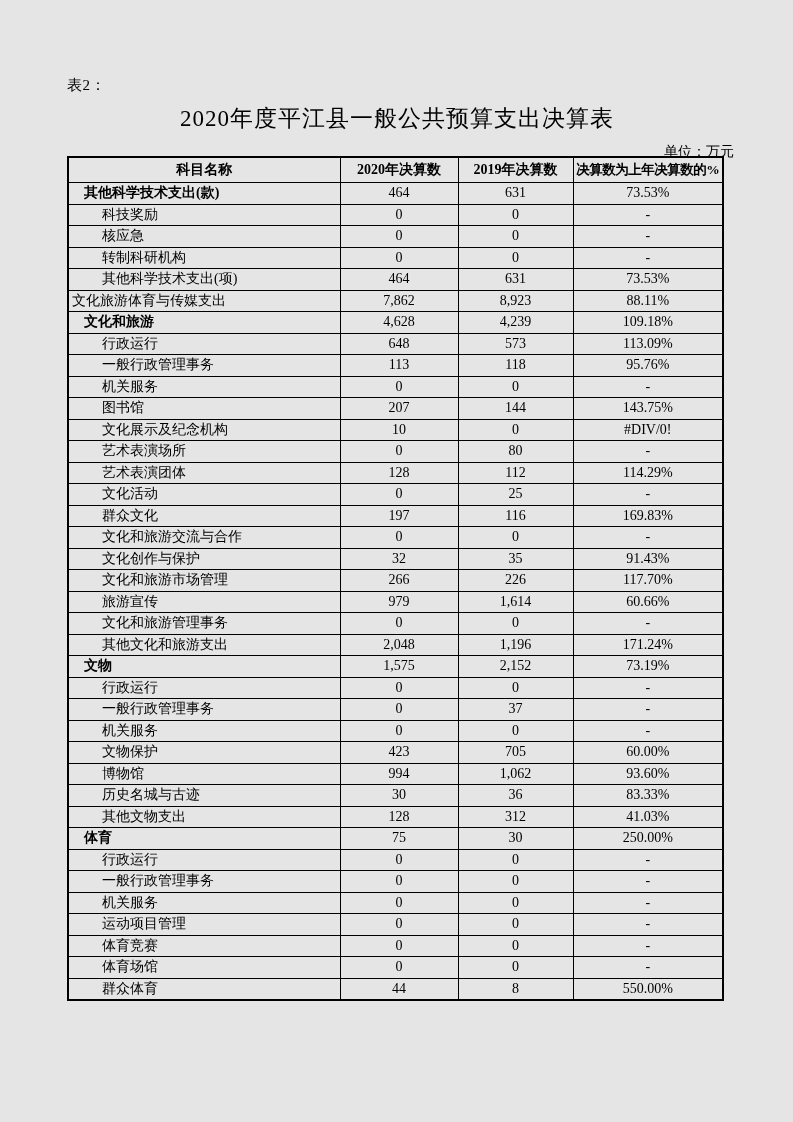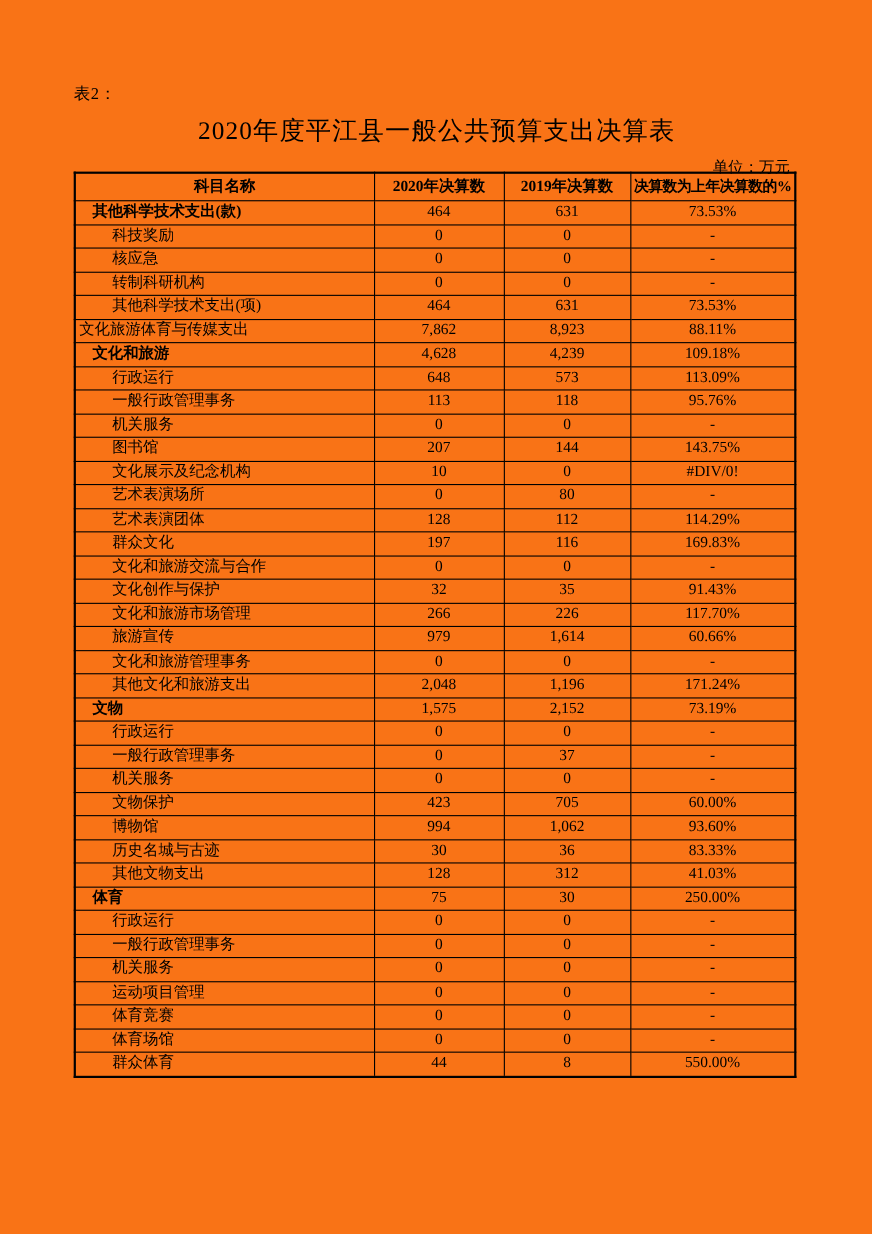--- a/index.html
+++ b/index.html
@@ -4,21 +4,21 @@
 <style>
   html, body {
     margin: 0;
     padding: 0;
     background: #ffffff;
   }
   .page {
     position: relative;
     width: 793px;
     height: 1122px;
-    background: #f97316;
+    background: #e5e5e5;
     font-family: "Liberation Serif", "DejaVu Serif", serif;
     color: #000000;
     overflow: hidden;
   }
   .sheet-label {
     position: absolute;
     left: 67px;
     top: 76px;
     font-size: 15px;
     letter-spacing: 0.5px;
@@ -28,21 +28,21 @@
     left: 4px;
     right: 3px;
     top: 103px;
     text-align: center;
     font-size: 23px;
     font-weight: normal;
     letter-spacing: 1px;
   }
   .unit-note {
     position: absolute;
-    right: 75px;
+    right: 59px;
     top: 143px;
     font-size: 14px;
     font-family: Liberation Mono, monospace;
   }
   table.budget {
     position: absolute;
     left: 67px;
     top: 156px;
     width: 655px;
     border-collapse: collapse;
@@ -181,20 +181,26 @@
           <td class="num">80</td>
           <td class="num">-</td>
         </tr>
         <tr>
           <td class="name lvl2">艺术表演团体</td>
           <td class="num">128</td>
           <td class="num">112</td>
           <td class="num">114.29%</td>
         </tr>
         <tr>
+          <td class="name lvl2">文化活动</td>
+          <td class="num">0</td>
+          <td class="num">25</td>
+          <td class="num">-</td>
+        </tr>
+        <tr>
           <td class="name lvl2">群众文化</td>
           <td class="num">197</td>
           <td class="num">116</td>
           <td class="num">169.83%</td>
         </tr>
         <tr>
           <td class="name lvl2">文化和旅游交流与合作</td>
           <td class="num">0</td>
           <td class="num">0</td>
           <td class="num">-</td>

